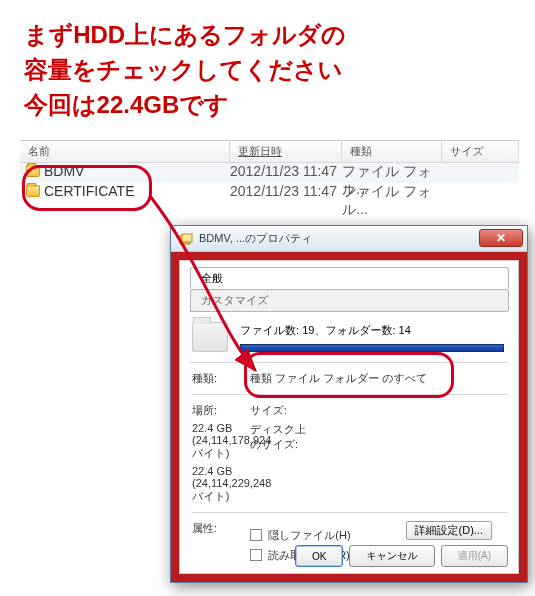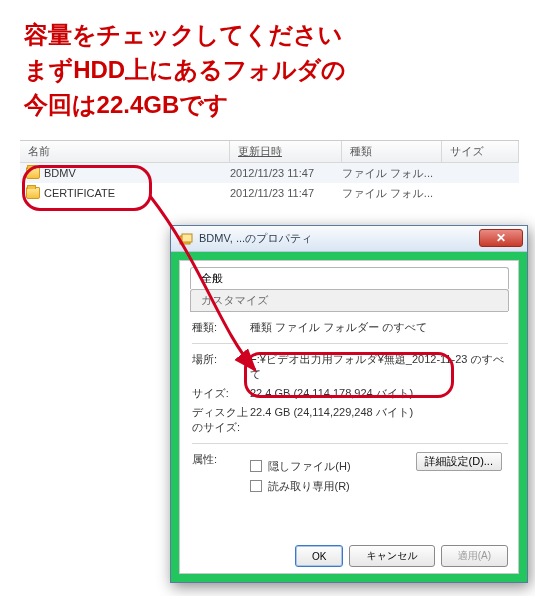--- a/index.html
+++ b/index.html
@@ -32,22 +32,22 @@
   }
   .col-headers > div {
     border-right: 1px solid #d8d8d8;
     padding-left: 8px; height: 100%; display: flex; align-items: center;
   }
   .colA { width: 210px; }
   .colB { width: 112px; text-decoration: underline; }
   .colC { width: 100px; }
   .colD { flex: 1; border-right: none; }
   .row {
-    display: flex; height: 20px; align-items: center;
-    font-size: 11px; color: #333;
+    display: flex; height: 20px; align-items: flex-start;
+    font-size: 14px; color: #333;
   }
   .row.alt { background: #f2f6fb; }
   .row .cA { width: 210px; padding-left: 6px; display:flex; align-items:center; gap:4px;}
   .row .cB { width: 112px; color:#555;}
   .row .cC { width: 100px; color:#555;}
   .folder-icon {
     width: 14px; height: 12px;
     background: linear-gradient(#ffe79c,#f6c13c);
     border: 1px solid #d09a1f; border-radius: 1px 1px 2px 2px;
     position: relative;
@@ -57,21 +57,21 @@
     background:#f6c13c; border:1px solid #d09a1f; border-bottom:none;
     border-radius:1px 1px 0 0;
   }
   .red-ring {
     position:absolute; top:165px; left:22px; width:130px; height:46px;
     border:3px solid #d00020; border-radius:18px; z-index:25;
   }
   
   .dialog {
     position: absolute; top: 225px; left: 170px; width: 358px; height: 358px;
-    background: #22c55e;
+    background: #b91c1c;
     border: 1px solid #5a7aa0;
     box-shadow: 2px 4px 14px rgba(0,0,0,.45);
     z-index: 20;
   }
   .titlebar {
     height: 26px;
     background: linear-gradient(#f9fbfd,#d9e6f3);
     display:flex; align-items:center; gap:6px;
     padding-left:8px;
     border-bottom:1px solid #b9c8d9;
@@ -129,21 +129,21 @@
   .red-ring2 {
     position:absolute; top:352px; left:244px; width:210px; height:46px;
     border:3px solid #d00020; border-radius:16px; z-index:40;
   }
   .checks { padding-top:4px; font-size:11px; }
   .chkrow { display:flex; align-items:center; gap:6px; height:20px; }
   .chkbox {
     width:12px; height:12px; border:1px solid #888; background:#fff;
   }
   .advbtn {
-    position:absolute; right:6px; top:0; font-size:11px;
+    position:absolute; right:16px; top:0; font-size:11px;
     border:1px solid #a0a0a0; background:linear-gradient(#fdfdfd,#e7e7e7);
     padding:1px 8px; border-radius:2px;
   }
   .checks-wrap { position:relative;}
   .buttons {
     position:absolute; bottom:6px; right:10px;
     display:flex; gap:6px;
   }
   .btn {
     font-size:10px; padding:3px 16px;
@@ -153,22 +153,22 @@
   .btn.primary { border-color:#3d78c8; box-shadow:0 0 0 1px #a7c6ea inset;}
   .btn.disabled { color:#9a9a9a; }
   .arrow-svg { position:absolute; top:0; left:0; z-index:35; pointer-events:none;}
 </style>
 </head>
 <body>
 
 <div class="overlay-wrap">
 
   <div class="caption">
+    <div>まずHDD上にあるフォルダの</div>
     <div>容量をチェックしてください</div>
-    <div>まずHDD上にあるフォルダの</div>
     <div>今回は22.4GBです</div>
   </div>
 
   <div class="explorer">
     <div class="col-headers">
       <div class="colA">名前</div>
       <div class="colB">更新日時</div>
       <div class="colC">種類</div>
       <div class="colD">サイズ</div>
     </div>
@@ -214,27 +214,33 @@
         <span>✕</span>
       </div>
     </div>
     <div class="dlg-inner">
       <div class="tabs">
         <div class="tab">全般</div>
         <div class="tab inactive">カスタマイズ</div>
       </div>
       <div class="tab-divider"></div>
 
+      <div class="summary-row">
+        <div class="bigfolder"></div>
+        <div style="flex:1">
+          <div style="font-size:11px;">ファイル数: 19、フォルダー数: 14</div>
+          <div class="bluebar"></div>
+        </div>
+      </div>
 
       <div class="kv">
         <div class="k">種類:</div>
         <div class="v">種類 ファイル フォルダー のすべて</div>
         <hr>
         <div class="k">場所:</div>
-        <div class="v">F:¥ビデオ出力用フォルダ¥無題_2012-11-23 のすべて</div>
         <div class="k">サイズ:</div>
         <div class="v">22.4 GB (24,114,178,924 バイト)</div>
         <div class="k" style="white-space:pre-line">ディスク上
 のサイズ:</div>
         <div class="v">22.4 GB (24,114,229,248 バイト)</div>
         <hr>
         <div class="k">属性:</div>
         <div class="v checks-wrap">
           <div class="checks">
             <div class="chkrow">

